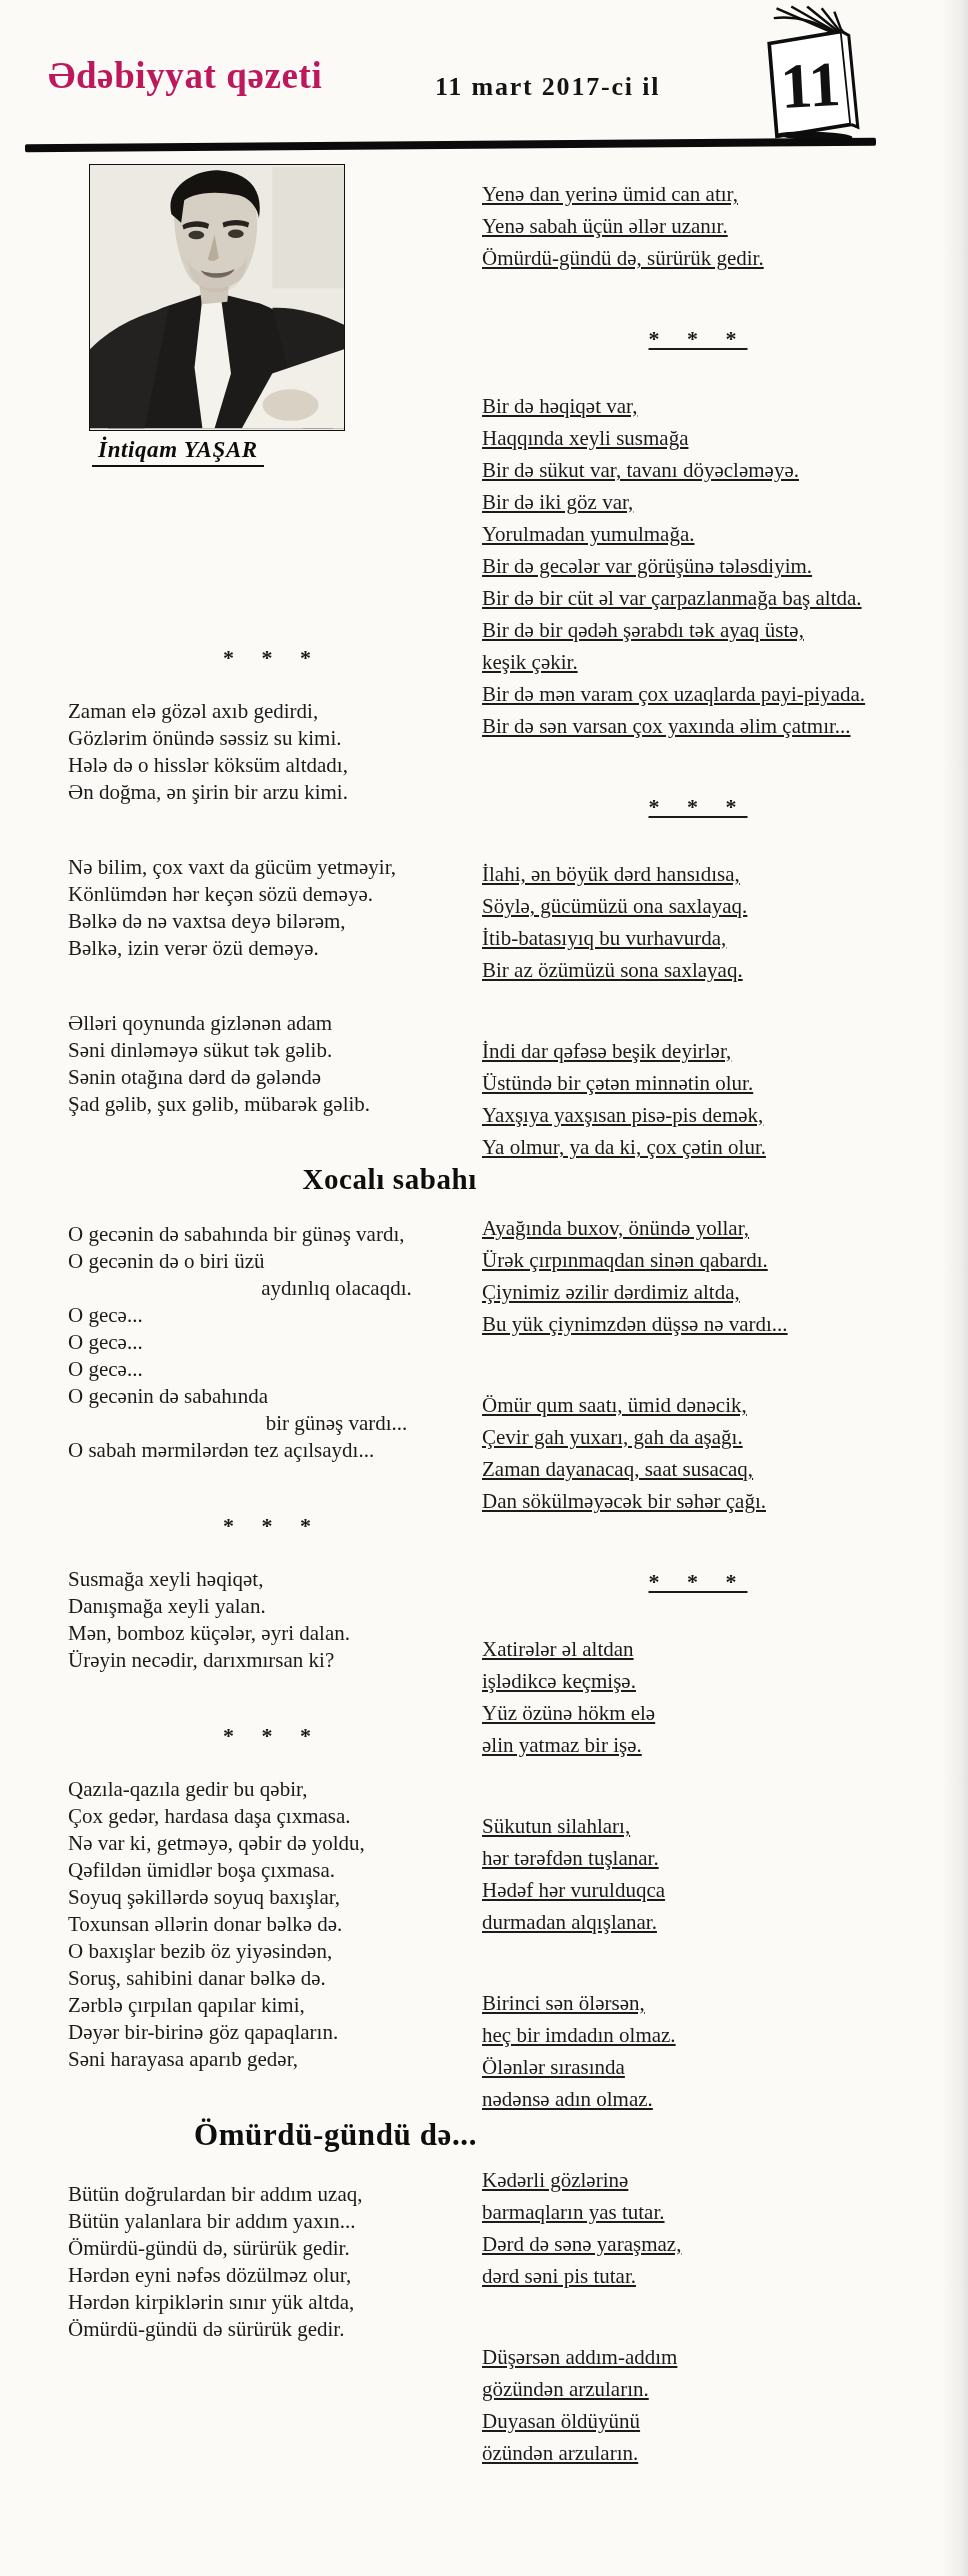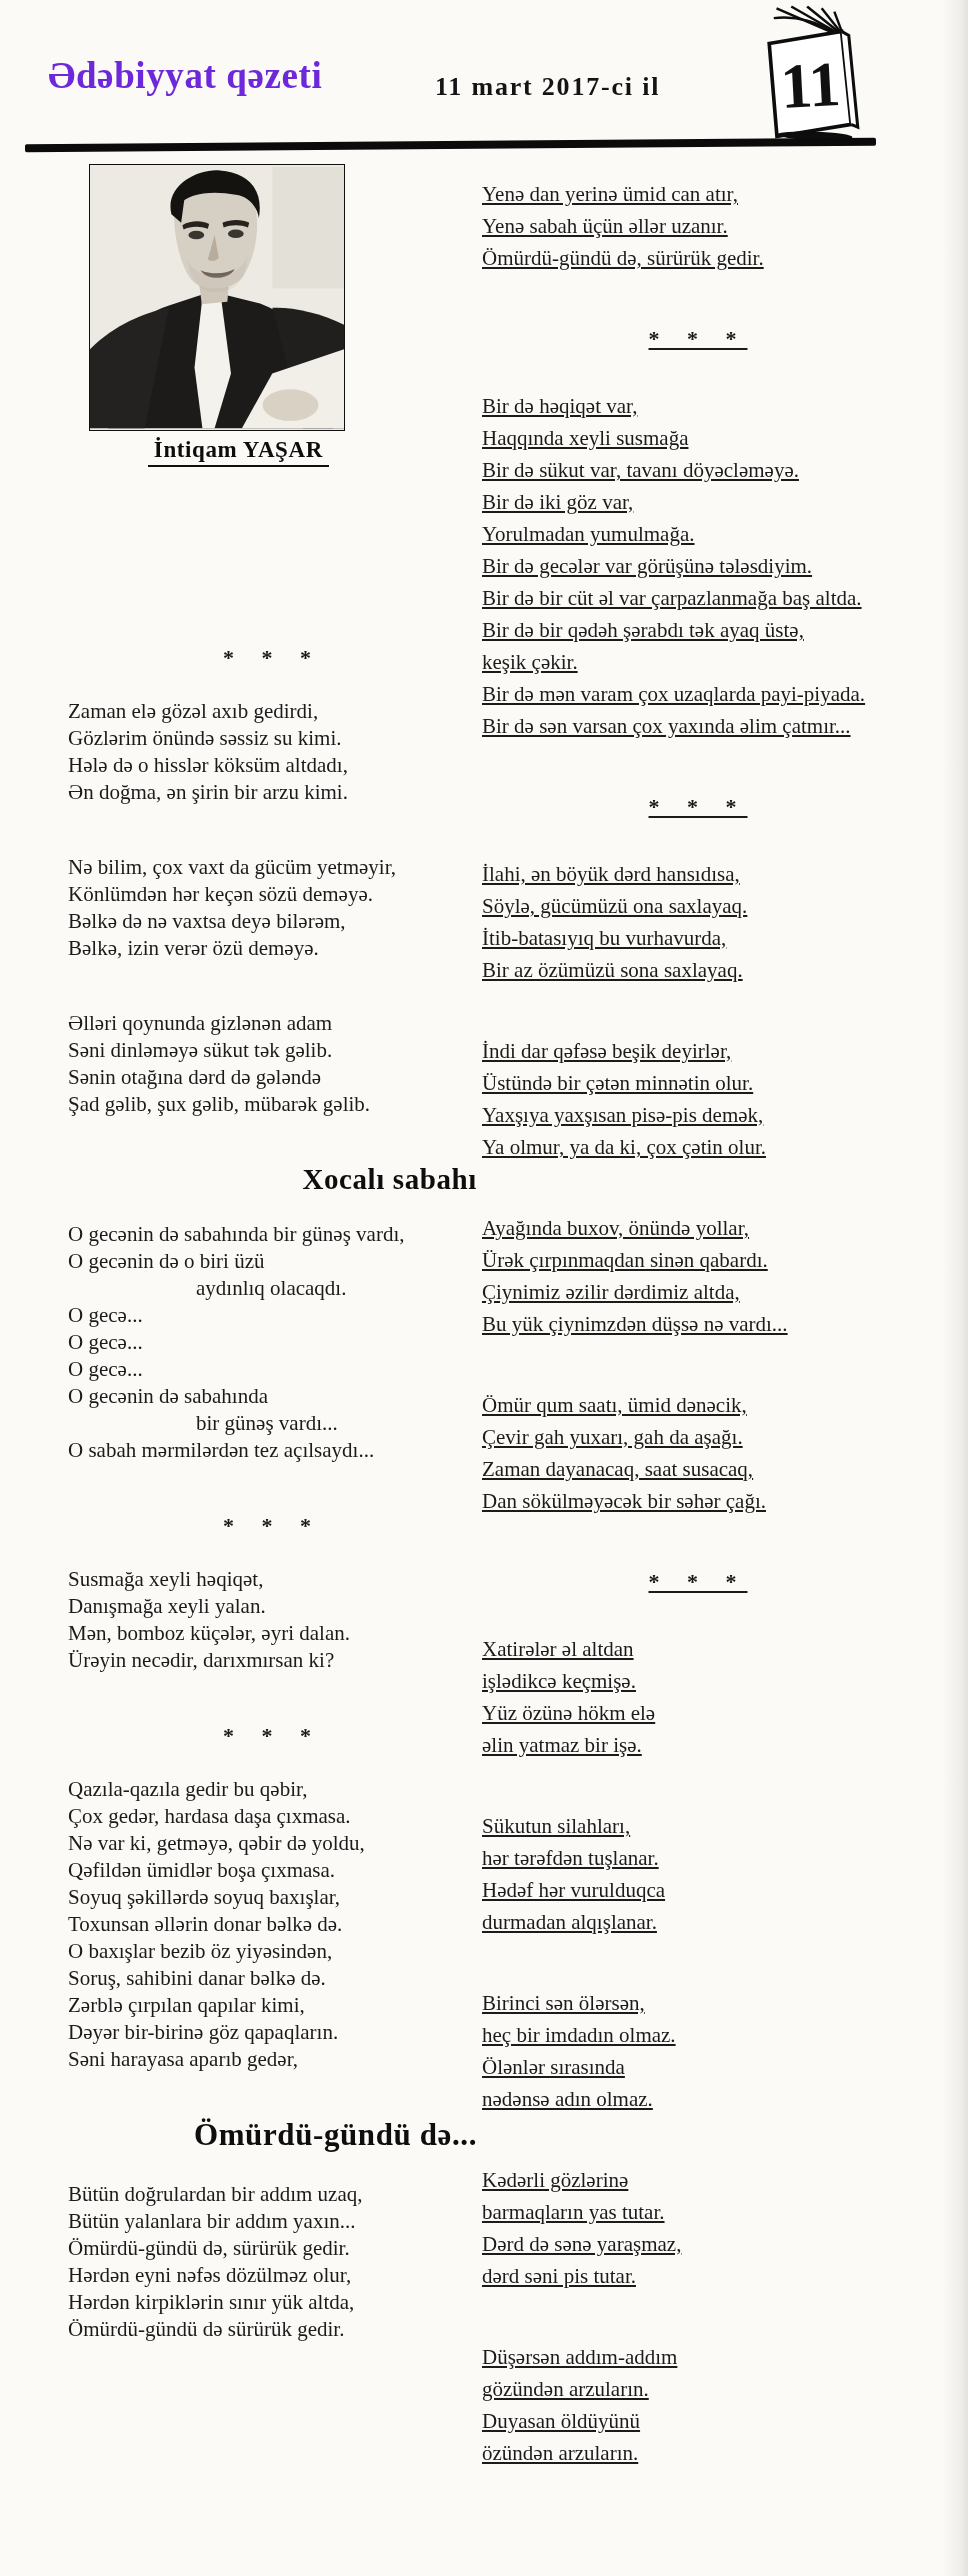--- a/index.html
+++ b/index.html
@@ -9,55 +9,55 @@
     font-family:"Liberation Serif","DejaVu Serif",serif;
     overflow:hidden;
   }
   .scan-edge{
     position:absolute;top:0;right:0;width:27px;height:2576px;
     background:linear-gradient(to right,rgba(0,0,0,0) 0%,rgba(0,0,0,0.05) 70%,rgba(0,0,0,0.10) 100%);
   }
   
   .masthead{
     position:absolute;left:48px;top:54px;
-    font-size:37px;font-weight:bold;letter-spacing:0.6px;color:#6d28d9;
+    font-size:37px;font-weight:bold;letter-spacing:0.6px;color:#be185d;
   }
   .issue-date{
     position:absolute;left:435px;top:65px;
     font-size:26px;font-weight:bold;letter-spacing:1.8px;color:#141414;margin-top:7px;
   }
   .book-icon{
     position:absolute;left:745px;top:6.1px;width:131px;height:138px;
     transform:rotate(2deg);
   }
   .divider-rule{
     position:absolute;left:24.5px;top:141px;width:851px;height:8px;
     background:#0b0b0b;border-radius:1.8px;transform:rotate(-0.45deg);
   }
   
   .photo-frame{
     position:absolute;left:89px;top:164px;width:256px;height:267px;
     border:1.8px solid #101010;background:#edebe5;box-sizing:border-box;
   }
   .photo-frame svg{display:block;width:100%;height:100%;}
   .author-name-wrap{
-    position:absolute;left:73px;top:437px;width:256px;text-align:right;
+    position:absolute;left:92px;top:437px;width:256px;text-align:left;font-style:italic;
   }
   .author-name{
     display:inline-block;font-size:23px;font-weight:bold;letter-spacing:0.6px;
     border-bottom:2.4px solid #101010;padding:0 6.1px 2.4px;color:#0d0d0d;
   }
   
   .col{position:absolute;color:#1b1b1b;}
   .col-left{left:68px;top:642px;width:409px;font-size:21px;line-height:27px;}
   .col-right{left:482px;top:178px;width:432px;font-size:21px;line-height:32px;text-decoration:underline;}
   .stanza{margin:0 0 48px 0;}
   .col-right .stanza{margin-bottom:49px;}
   .line{white-space:nowrap;}
-  .line.indent{padding-left:128px;}
+  .line.indent{padding-left:128px;text-align:center;}
   .sep{
     text-align:center;font-size:22px;font-weight:bold;
     letter-spacing:11px;color:#1a1a1a;
   }
   .col-left .sep{margin:2.4px 0 27px 0;}
   .col-right .sep{margin:3.7px 0 35px 0;}
   .poem-heading{
     text-align:right;font-weight:bold;font-size:29px;
     margin:16px 0 28px 0;letter-spacing:0.6px;color:#0e0e0e;
   }

